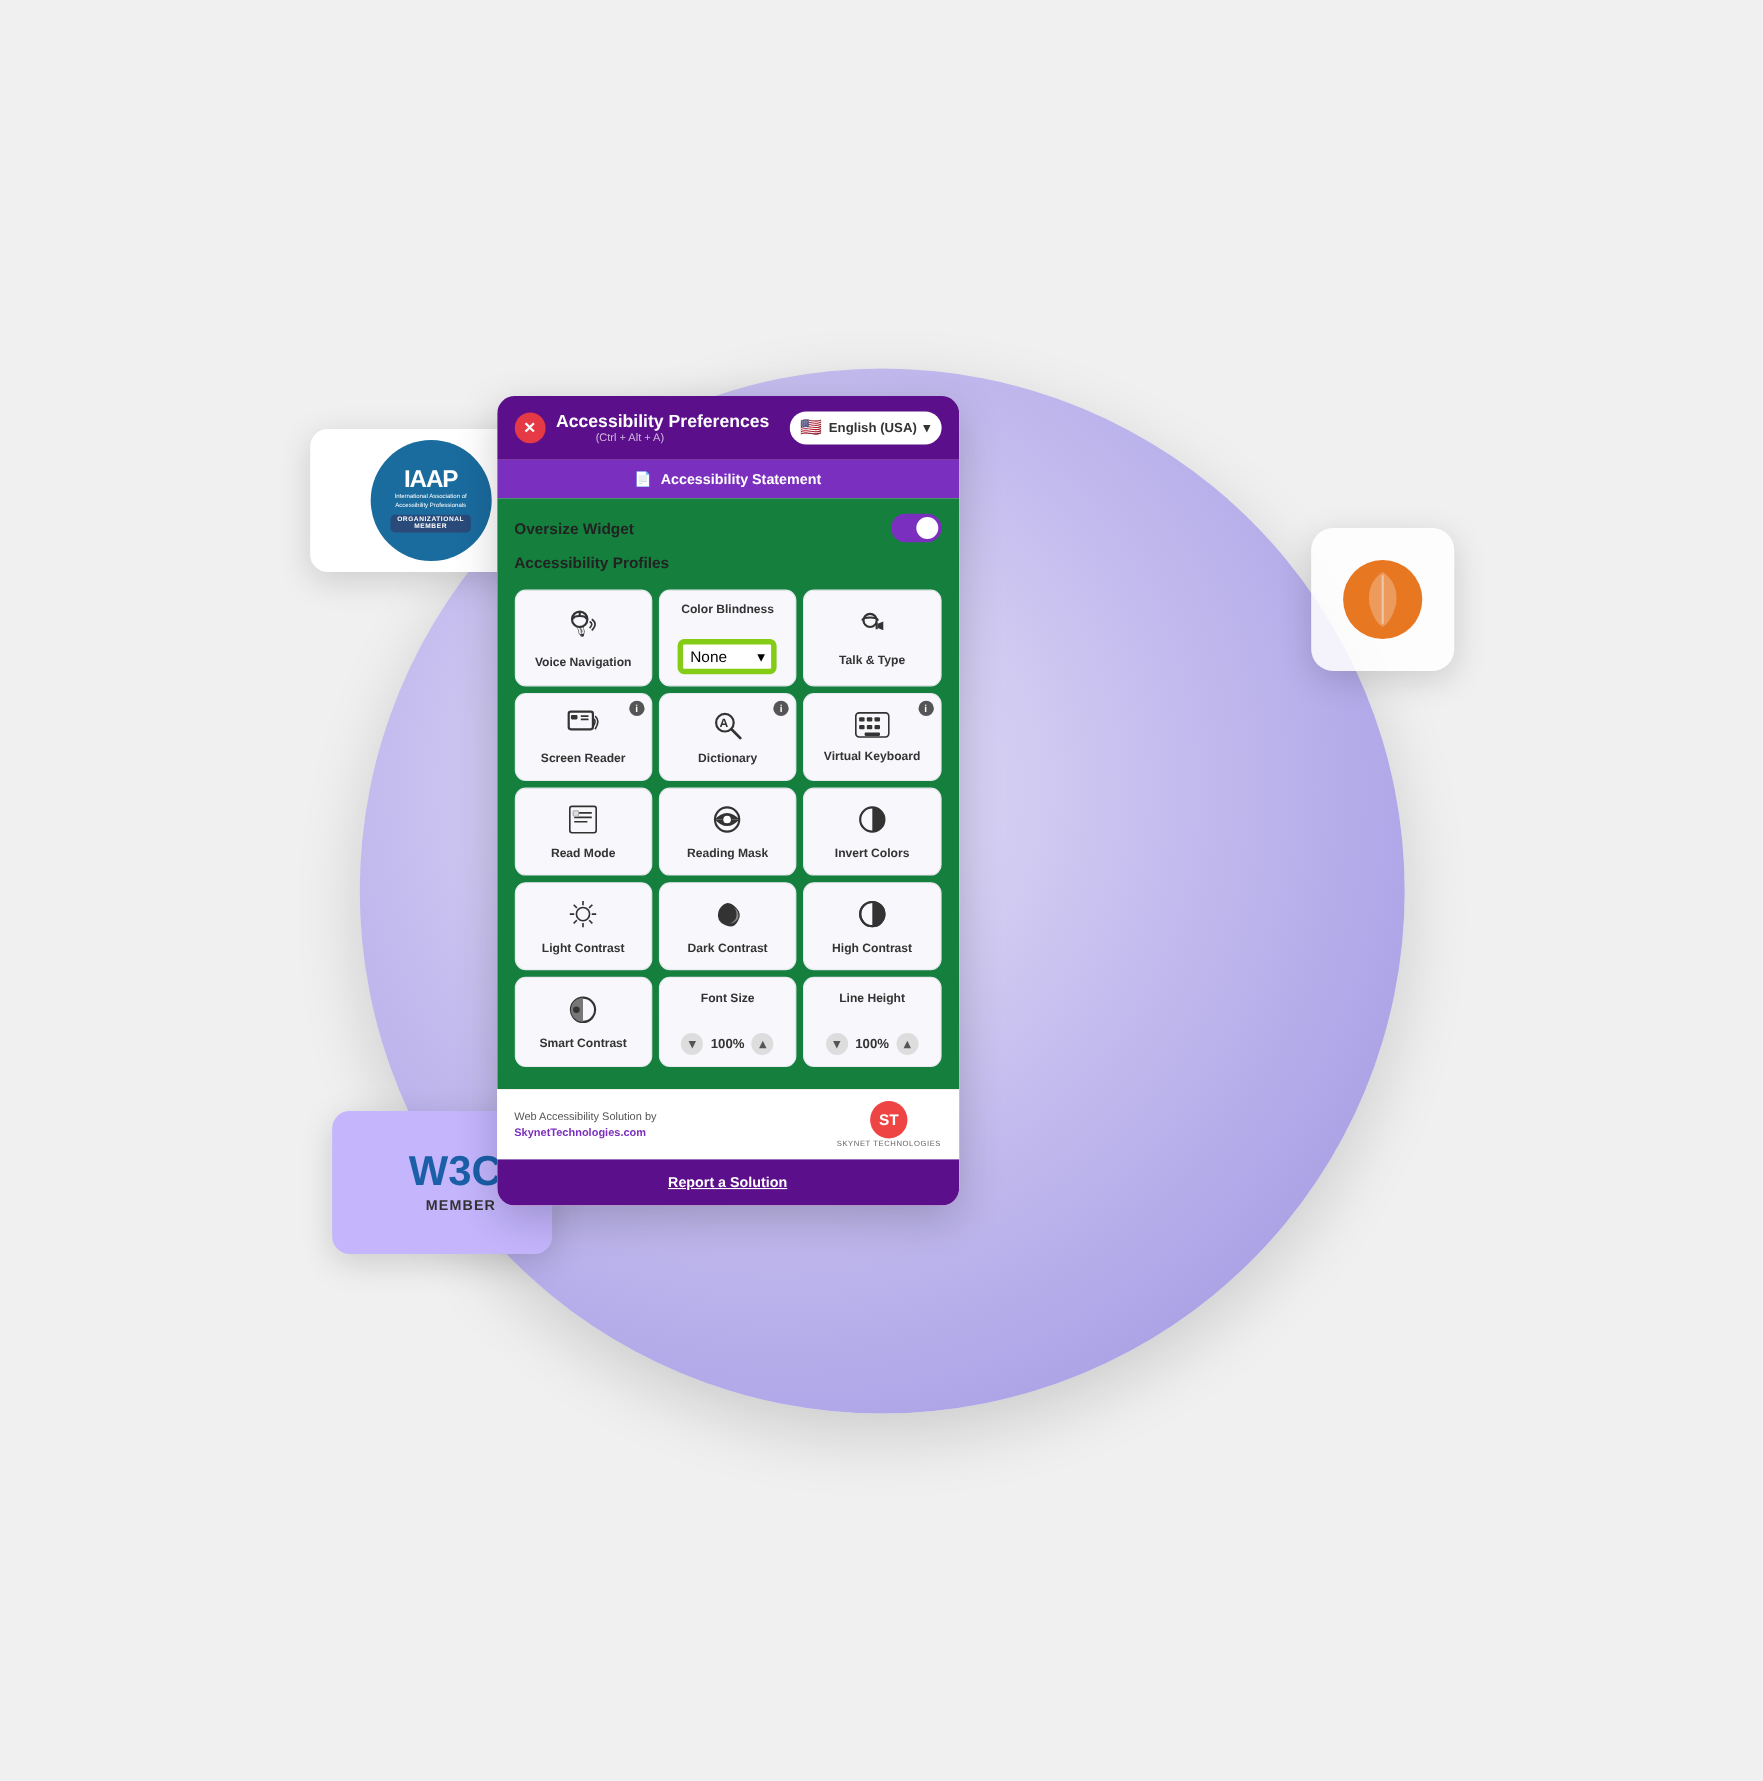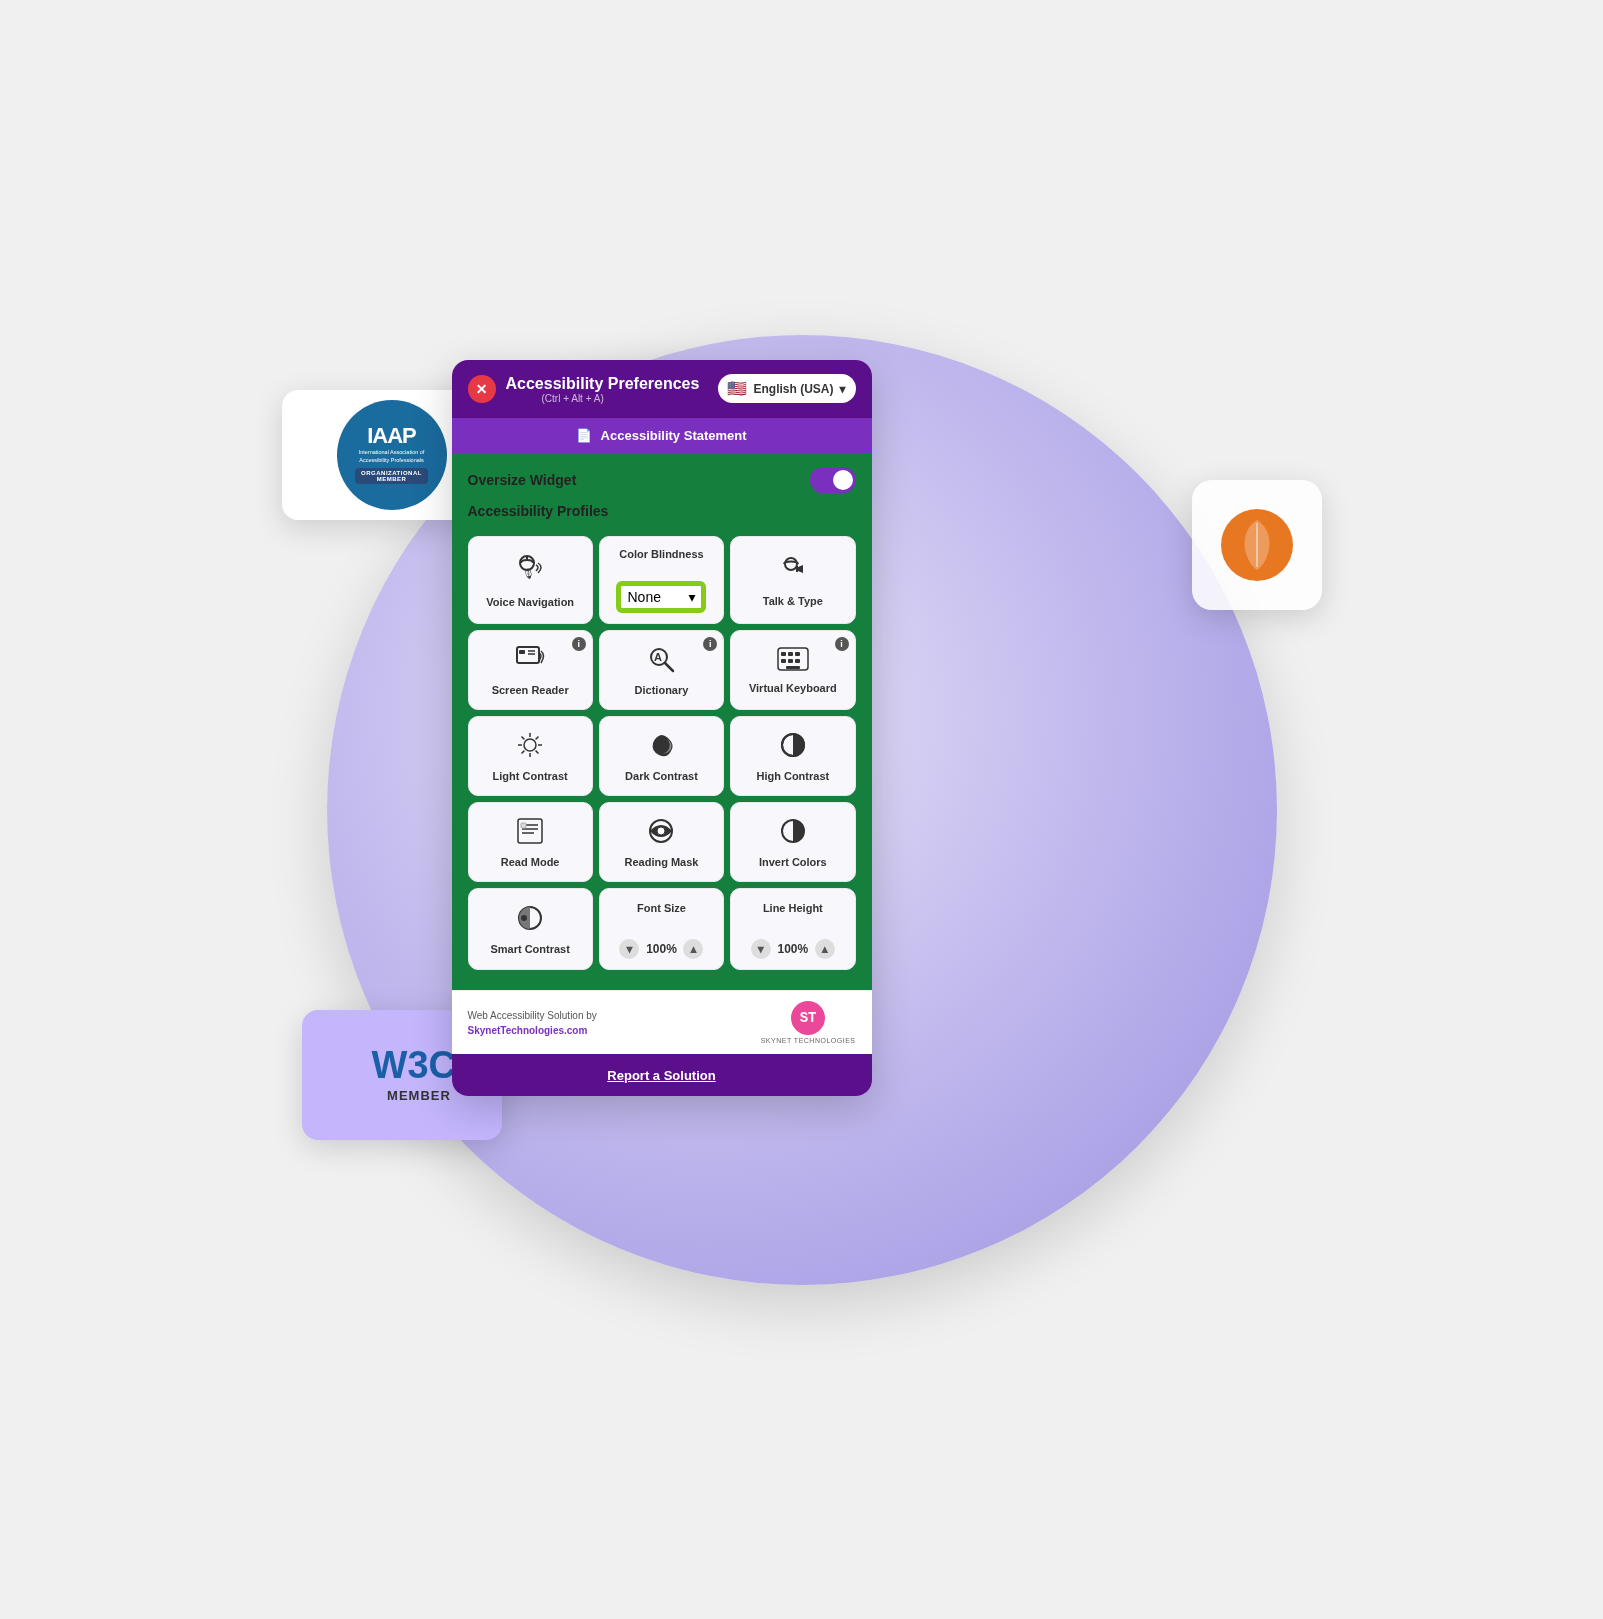--- a/index.html
+++ b/index.html
@@ -427,28 +427,27 @@
     .footer-logo {
       display: flex;
       flex-direction: column;
       align-items: center;
     }
 
     .st-logo-circle {
       width: 34px;
       height: 34px;
       border-radius: 50%;
-      background: #ec4899;
+      background: #ef4444;
       display: flex;
       align-items: center;
       justify-content: center;
       color: white;
       font-size: 14px;
       font-weight: 900;
-      font-family: Liberation Mono, monospace;
     }
 
     .st-logo-text {
       font-size: 7px;
       color: #666;
       margin-top: 2px;
       letter-spacing: 0.5px;
     }
 
     
@@ -605,20 +604,57 @@
               <rect x="4" y="5" width="5" height="4" rx="1" fill="#333"></rect>
               <rect x="11" y="5" width="5" height="4" rx="1" fill="#333"></rect>
               <rect x="18" y="5" width="5" height="4" rx="1" fill="#333"></rect>
               <rect x="4" y="12" width="5" height="4" rx="1" fill="#333"></rect>
               <rect x="11" y="12" width="5" height="4" rx="1" fill="#333"></rect>
               <rect x="18" y="12" width="5" height="4" rx="1" fill="#333"></rect>
               <rect x="9" y="19" width="14" height="3" rx="1" fill="#333"></rect>
             </svg>
           </div>
           <span class="feature-label">Virtual Keyboard</span>
+        </div>
+      </div>
+
+      <div class="features-grid">
+        <div class="feature-cell">
+          <div class="feature-icon">
+            <svg width="28" height="28" viewBox="0 0 28 28" fill="none">
+              <rect x="2" y="2" width="24" height="24" rx="2" stroke="#333" stroke-width="1.5" fill="none"></rect>
+              <line x1="6" y1="8" x2="22" y2="8" stroke="#333" stroke-width="1.5"></line>
+              <line x1="6" y1="12" x2="22" y2="12" stroke="#333" stroke-width="1.5"></line>
+              <line x1="6" y1="16" x2="18" y2="16" stroke="#333" stroke-width="1.5"></line>
+              <rect x="5" y="6" width="5" height="5" rx="1" fill="#ddd" stroke="#aaa" stroke-width="1"></rect>
+            </svg>
+          </div>
+          <span class="feature-label">Read Mode</span>
+        </div>
+
+        <div class="feature-cell">
+          <div class="feature-icon">
+            <svg width="28" height="28" viewBox="0 0 28 28" fill="none">
+              <circle cx="14" cy="14" r="11" stroke="#333" stroke-width="2" fill="none"></circle>
+              <path d="M3 14 Q8 8 14 8 Q20 8 25 14" fill="#333"></path>
+              <path d="M3 14 Q8 20 14 20 Q20 20 25 14" fill="#333"></path>
+              <circle cx="14" cy="14" r="4" fill="white" stroke="#333" stroke-width="1"></circle>
+            </svg>
+          </div>
+          <span class="feature-label">Reading Mask</span>
+        </div>
+
+        <div class="feature-cell">
+          <div class="feature-icon">
+            <svg width="28" height="28" viewBox="0 0 28 28" fill="none">
+              <circle cx="14" cy="14" r="11" stroke="#333" stroke-width="2" fill="none"></circle>
+              <path d="M14 3 A11 11 0 0 1 14 25 Z" fill="#333"></path>
+            </svg>
+          </div>
+          <span class="feature-label">Invert Colors</span>
         </div>
       </div>
 
       <div class="features-grid">
         <div class="feature-cell">
           <div class="feature-icon">
             <svg width="28" height="28" viewBox="0 0 28 28" fill="none">
               <circle cx="14" cy="14" r="6" stroke="#333" stroke-width="1.5" fill="none"></circle>
               <line x1="14" y1="2" x2="14" y2="6" stroke="#333" stroke-width="1.5"></line>
               <line x1="14" y1="22" x2="14" y2="26" stroke="#333" stroke-width="1.5"></line>
@@ -652,57 +688,20 @@
             </svg>
           </div>
           <span class="feature-label">High Contrast</span>
         </div>
       </div>
 
       <div class="features-grid">
         <div class="feature-cell">
           <div class="feature-icon">
             <svg width="28" height="28" viewBox="0 0 28 28" fill="none">
-              <rect x="2" y="2" width="24" height="24" rx="2" stroke="#333" stroke-width="1.5" fill="none"></rect>
-              <line x1="6" y1="8" x2="22" y2="8" stroke="#333" stroke-width="1.5"></line>
-              <line x1="6" y1="12" x2="22" y2="12" stroke="#333" stroke-width="1.5"></line>
-              <line x1="6" y1="16" x2="18" y2="16" stroke="#333" stroke-width="1.5"></line>
-              <rect x="5" y="6" width="5" height="5" rx="1" fill="#ddd" stroke="#aaa" stroke-width="1"></rect>
-            </svg>
-          </div>
-          <span class="feature-label">Read Mode</span>
-        </div>
-
-        <div class="feature-cell">
-          <div class="feature-icon">
-            <svg width="28" height="28" viewBox="0 0 28 28" fill="none">
-              <circle cx="14" cy="14" r="11" stroke="#333" stroke-width="2" fill="none"></circle>
-              <path d="M3 14 Q8 8 14 8 Q20 8 25 14" fill="#333"></path>
-              <path d="M3 14 Q8 20 14 20 Q20 20 25 14" fill="#333"></path>
-              <circle cx="14" cy="14" r="4" fill="white" stroke="#333" stroke-width="1"></circle>
-            </svg>
-          </div>
-          <span class="feature-label">Reading Mask</span>
-        </div>
-
-        <div class="feature-cell">
-          <div class="feature-icon">
-            <svg width="28" height="28" viewBox="0 0 28 28" fill="none">
-              <circle cx="14" cy="14" r="11" stroke="#333" stroke-width="2" fill="none"></circle>
-              <path d="M14 3 A11 11 0 0 1 14 25 Z" fill="#333"></path>
-            </svg>
-          </div>
-          <span class="feature-label">Invert Colors</span>
-        </div>
-      </div>
-
-      <div class="features-grid">
-        <div class="feature-cell">
-          <div class="feature-icon">
-            <svg width="28" height="28" viewBox="0 0 28 28" fill="none">
               <circle cx="14" cy="14" r="11" stroke="#333" stroke-width="2" fill="none"></circle>
               <path d="M14 3 A11 11 0 0 0 14 25 Z" fill="#777"></path>
               <circle cx="8" cy="14" r="3" fill="#333"></circle>
             </svg>
           </div>
           <span class="feature-label">Smart Contrast</span>
         </div>
 
         <div class="feature-cell stepper-cell">
           <span class="feature-label">Font Size</span>

